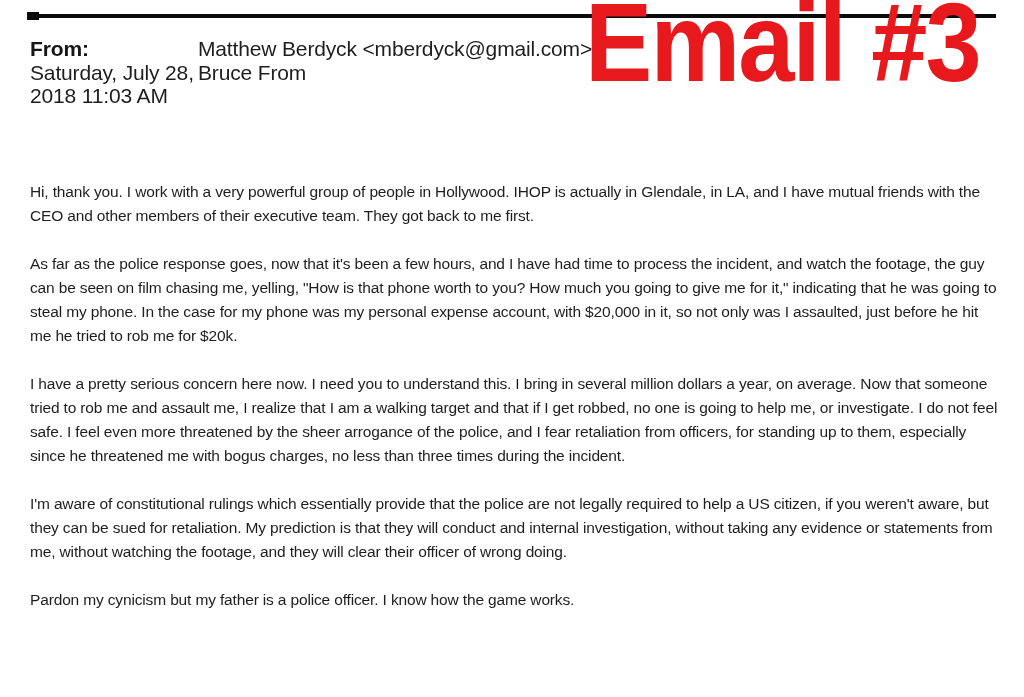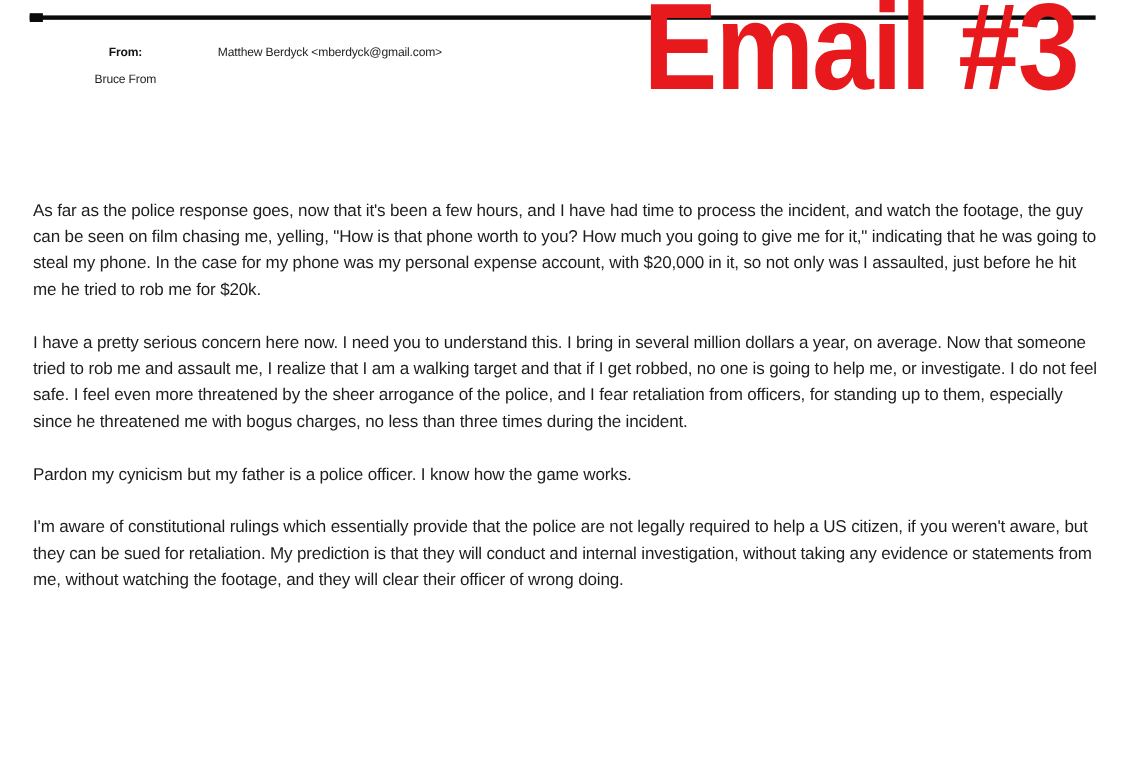--- a/index.html
+++ b/index.html
@@ -43,25 +43,24 @@
     transform-origin: 0 0;
     white-space: nowrap;
   }
 
   
   .email-header {
     position: absolute;
     left: 30px; top: 37px;
     display: grid;
     grid-template-columns: 168px auto;
-    font-size: 11px;
+    font-size: 21px;
     line-height: 23.5px;
     letter-spacing: -0.15px;
     z-index: 3;
-    text-align: center;
   }
   .field-label { font-weight: 700; color: #151515; }
   .field-value { color: #1e1e1e; }
 
   
   .email-body {
     position: absolute;
     left: 30px; top: 180px;
     width: 972px;
     font-size: 15.5px;
@@ -79,23 +78,25 @@
 <div class="page">
 
   <div class="redaction-bar-start" style="background: rgb(11, 11, 11);"></div>
   <div class="redaction-bar" style="background: rgb(11, 11, 11);"></div>
 
   <div class="email-number" style="color: rgb(232, 25, 29);">Email #3</div>
 
   <div class="email-header">
     <div class="field-label">From:</div>
     <div class="field-value">Matthew Berdyck &lt;mberdyck@gmail.com&gt;</div>
+    <div class="field-value">Saturday, July 28, 2018 11:03 AM</div>
     <div class="field-value">Bruce From</div>
   </div>
 
   <div class="email-body">
+    <p>Hi, thank you. I work with a very powerful group of people in Hollywood. IHOP is actually in Glendale, in LA, and I have mutual friends with the CEO and other members of their executive team. They got back to me first.</p>
     <p>As far as the police response goes, now that it's been a few hours, and I have had time to process the incident, and watch the footage, the guy can be seen on film chasing me, yelling, "How is that phone worth to you? How much you going to give me for it," indicating that he was going to steal my phone. In the case for my phone was my personal expense account, with $20,000 in it, so not only was I assaulted, just before he hit me he tried to rob me for $20k.</p>
     <p>I have a pretty serious concern here now. I need you to understand this. I bring in several million dollars a year, on average. Now that someone tried to rob me and assault me, I realize that I am a walking target and that if I get robbed, no one is going to help me, or investigate. I do not feel safe. I feel even more threatened by the sheer arrogance of the police, and I fear retaliation from officers, for standing up to them, especially since he threatened me with bogus charges, no less than three times during the incident.</p>
+    <p>I'm aware of constitutional rulings which essentially provide that the police are not legally required to help a US citizen, if you weren't aware, but they can be sued for retaliation. My prediction is that they will conduct and internal investigation, without taking any evidence or statements from me, without watching the footage, and they will clear their officer of wrong doing.</p>
     <p>Pardon my cynicism but my father is a police officer. I know how the game works.</p>
-    <p>I'm aware of constitutional rulings which essentially provide that the police are not legally required to help a US citizen, if you weren't aware, but they can be sued for retaliation. My prediction is that they will conduct and internal investigation, without taking any evidence or statements from me, without watching the footage, and they will clear their officer of wrong doing.</p>
   </div>
 
 </div>
 
 </body></html>

